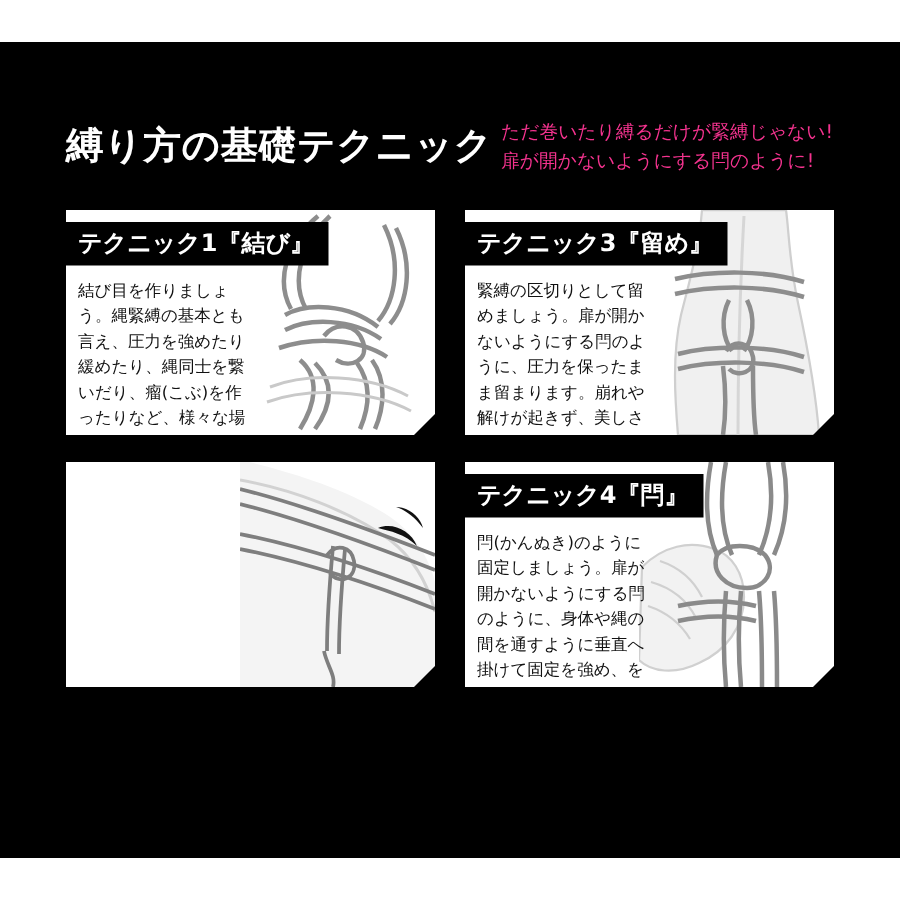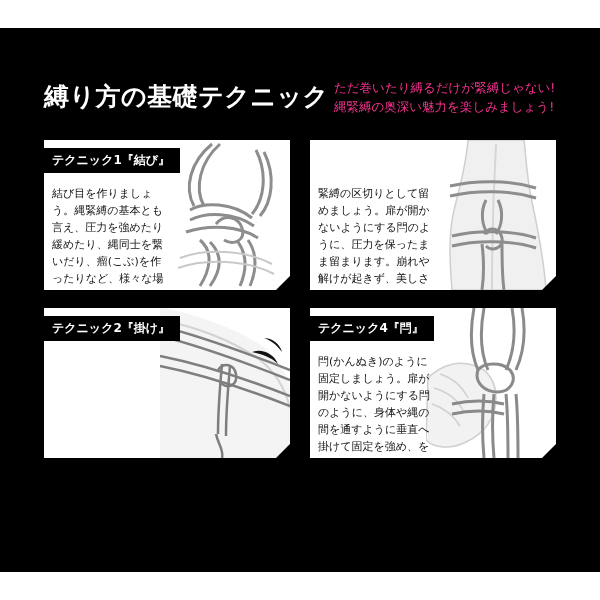--- a/index.html
+++ b/index.html
@@ -65,21 +65,21 @@
   .card {
     position: relative;
     background: #ffffff;
     overflow: hidden;
   }
   .card-title {
     position: absolute;
     left: 0; top: 8px;
     background: #000000;
     color: #ffffff;
-    font-size: 12px;
+    font-size: 16px;
     font-weight: bold;
     padding: 4px 10px 4px 8px;
     white-space: nowrap;
     z-index: 4;
     text-align: center;
   }
   .card-body {
     position: absolute;
     left: 8px; top: 34px;
     width: 118px;
@@ -116,21 +116,21 @@
 
   <div class="top-band"></div>
   <div class="bottom-band"></div>
 
   <div class="content">
 
     <div class="header">
       <div class="main-title">縛り方の基礎テクニック</div>
       <div class="subtitle">
         <div>ただ巻いたり縛るだけが緊縛じゃない!</div>
-        <div>縄緊縛の奥深い魅力を楽しみましょう!</div>
+        <div>扉が開かないようにする閂のように!</div>
       </div>
     </div>
 
     <div class="grid">
 
       <div class="card">
         <div class="card-title">テクニック1『結び』</div>
         <div class="card-body">結び目を作りましょう。縄緊縛の基本とも言え、圧力を強めたり緩めたり、縄同士を繋いだり、瘤(こぶ)を作ったりなど、様々な場面で使用します。</div>
         <div class="card-art">
           <svg width="130" height="150" viewBox="0 0 130 150">
@@ -151,20 +151,21 @@
             <g fill="none" stroke="#c9c9c9" stroke-width="2">
               <path d="M20 118 C46 108 86 110 112 124"></path>
               <path d="M18 128 C46 118 88 120 114 134"></path>
             </g>
           </svg>
         </div>
         <div class="fold"></div>
       </div>
 
       <div class="card">
+        <div class="card-title">テクニック3『留め』</div>
         <div class="card-body">緊縛の区切りとして留めましょう。扉が開かないようにする閂のように、圧力を保ったまま留まります。崩れや解けが起きず、美しさが維持されます。</div>
         <div class="card-art">
           <svg width="130" height="150" viewBox="0 0 130 150">
             <path d="M42 0 C40 26 34 46 28 70 C22 96 24 126 26 150 L120 150 C118 120 112 90 106 62 C100 34 100 14 98 0 Z" fill="#f0f0f0" stroke="#cfcfcf" stroke-width="1.5"></path>
             <path d="M70 4 C68 40 66 84 66 150" fill="none" stroke="#d6d6d6" stroke-width="2"></path>
             <g fill="none" stroke="#8d8d8d" stroke-width="3">
               <path d="M24 46 C50 40 84 40 110 48"></path>
               <path d="M24 56 C50 50 84 50 110 58"></path>
               <path d="M26 96 C50 90 86 90 110 98"></path>
               <path d="M26 106 C50 100 86 100 110 108"></path>
@@ -173,21 +174,20 @@
               <path d="M56 104 C58 120 58 136 56 150"></path>
               <path d="M76 104 C76 120 76 136 78 150"></path>
               <path d="M58 94 C64 86 74 88 76 98 C78 108 66 112 60 106"></path>
             </g>
           </svg>
         </div>
         <div class="fold"></div>
       </div>
 
       <div class="card">
-        <div class="card-title">テクニック2『掛け』</div>
         <div class="card-art">
           <svg width="130" height="150" viewBox="0 0 130 150">
             <path d="M6 0 C30 6 66 16 96 34 C116 46 126 64 130 80 L130 150 L0 150 L0 0 Z" fill="#f4f4f4" stroke="none"></path>
             <path d="M0 12 C34 18 72 32 100 52 C118 66 126 84 130 100" fill="none" stroke="#d2d2d2" stroke-width="2"></path>
             <g fill="none" stroke="#7e7e7e" stroke-width="2.5">
               <path d="M0 18 C40 28 84 44 130 62"></path>
               <path d="M0 28 C40 38 84 54 130 72"></path>
               <path d="M0 48 C40 56 84 70 130 88"></path>
               <path d="M0 58 C40 66 84 80 130 98"></path>
               <path d="M62 56 C60 78 58 104 58 126"></path>

